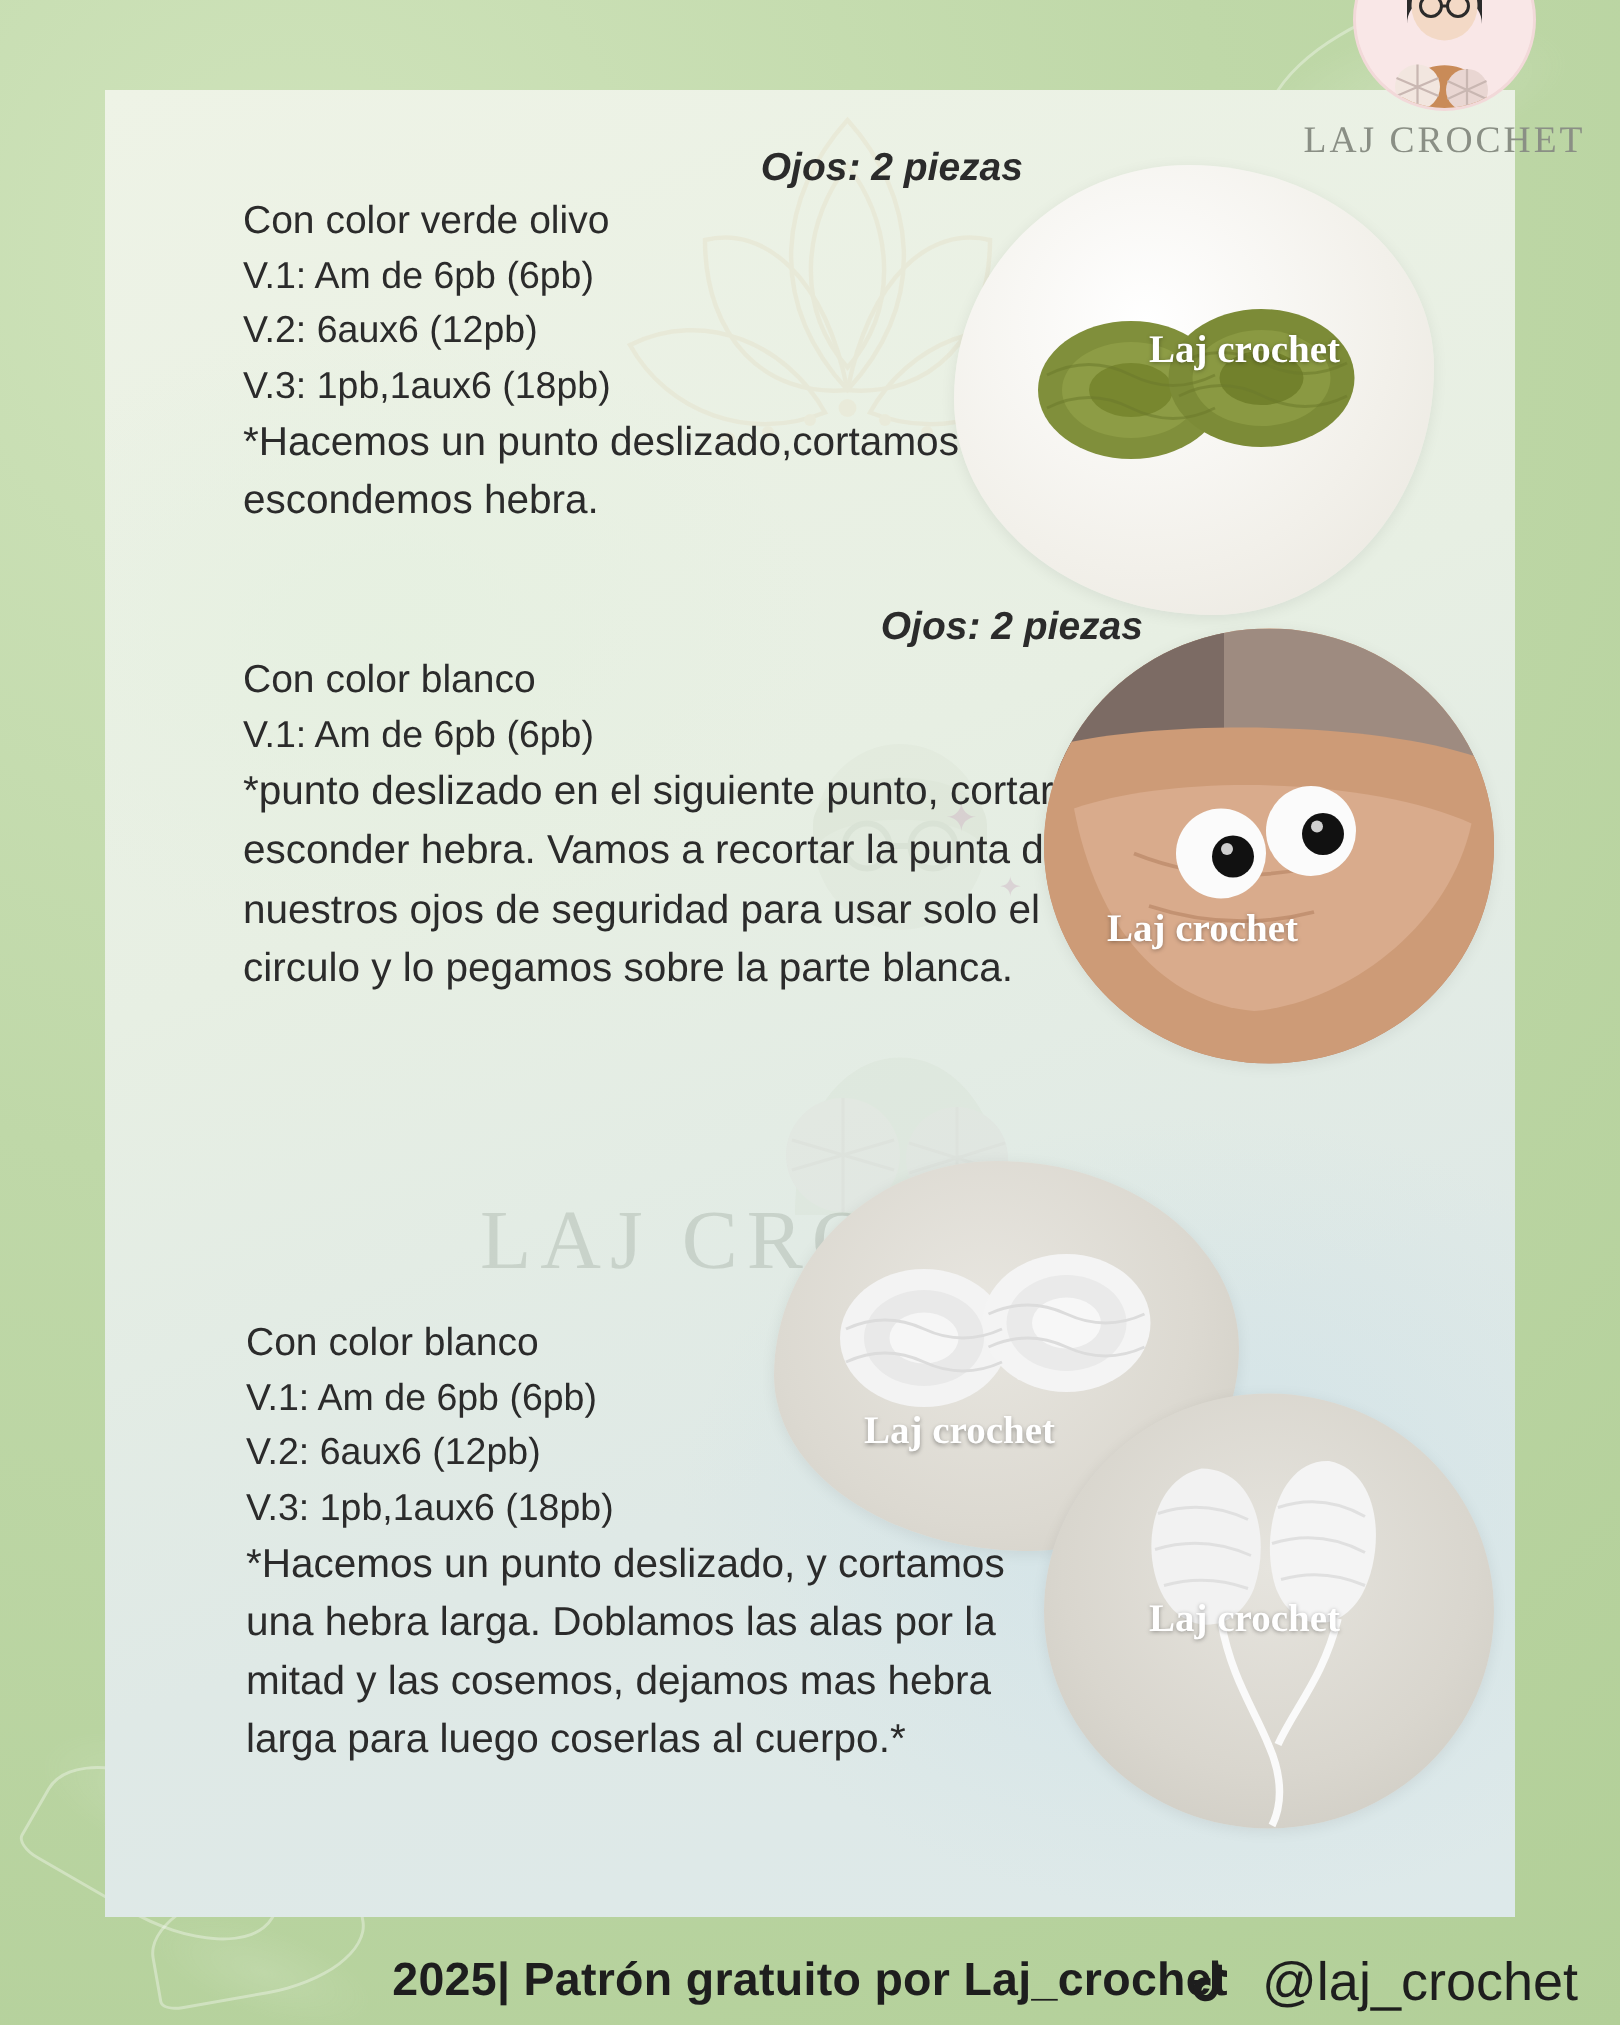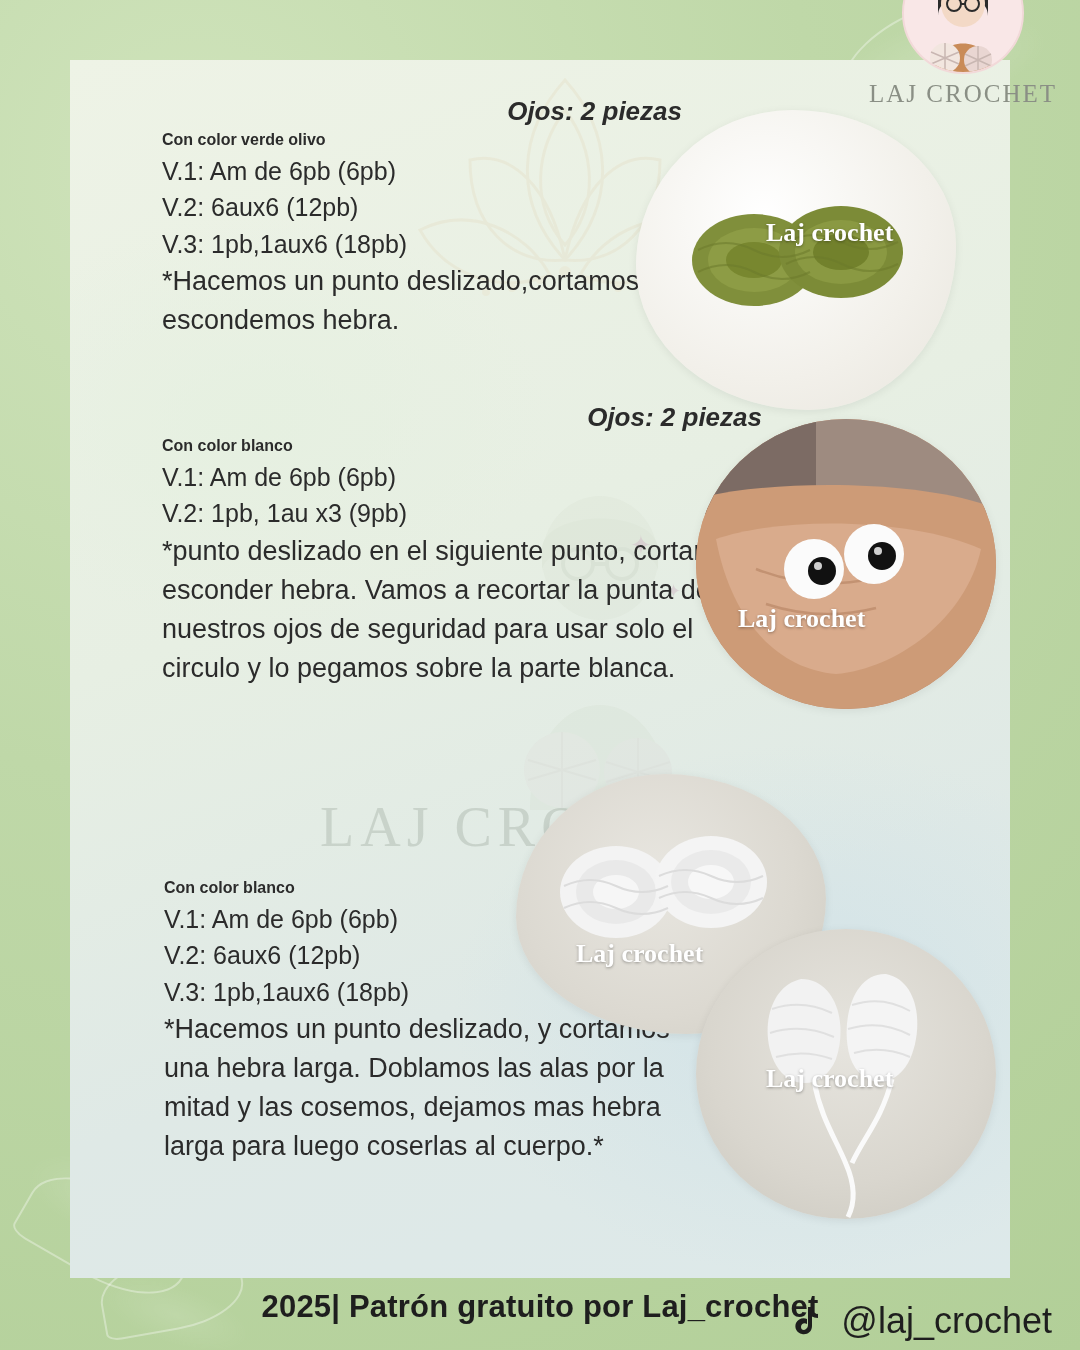--- a/index.html
+++ b/index.html
@@ -137,22 +137,22 @@
 
   .hdr-i {
     font-style: italic;
     font-weight: bold;
     font-size: 26px;
     color: #2b2b2b;
     margin-bottom: 4px;
     text-align: right;
   }
   .hdr-b {
-    font-weight: bold;
-    font-size: 16px;
+    font-weight: normal;
+    font-size: 26px;
     color: #2b2b2b;
     margin-bottom: 4px;
   }
   .line {
     font-size: 25px;
     line-height: 1.45;
     color: #2b2b2b;
   }
   .note {
     font-size: 27px;
@@ -205,21 +205,21 @@
   .wmk-4 { left: 70px; top: 135px; font-size: 26px; }
 
   
   .footer {
     position: absolute;
     left: 0;
     bottom: 0;
     width: 1080px;
     height: 61px;
     display: flex;
-    align-items: flex-start;
+    align-items: center;
     justify-content: center;
   }
   .footer-text {
     font-weight: bold;
     font-size: 31px;
     color: #1e1e1e;
     letter-spacing: .2px;
   }
   .tiktok {
     position: absolute;
@@ -297,21 +297,20 @@
         <div class="line">V.1: Am de 6pb (6pb)</div>
         <div class="line">V.2: 6aux6 (12pb)</div>
         <div class="line">V.3: 1pb,1aux6 (18pb)</div>
         <div class="note">*Hacemos un punto deslizado,cortamos y escondemos hebra.</div>
       </div>
 
       <div class="block b2">
         <div class="hdr-i">Ojos: 2 piezas</div>
         <div class="hdr-b">Con color blanco</div>
         <div class="line">V.1: Am de 6pb (6pb)</div>
-        <div class="line">V.2: 1pb, 1au x3 (9pb)</div>
         <div class="note">*punto deslizado en el siguiente punto, cortar y esconder hebra. Vamos a recortar la punta de nuestros ojos de seguridad para usar solo el circulo y lo pegamos sobre la parte blanca.</div>
       </div>
 
       <div class="block b3">
         <div class="hdr-i">Alas: 2 piezas</div>
         <div class="hdr-b">Con color blanco</div>
         <div class="line">V.1: Am de 6pb (6pb)</div>
         <div class="line">V.2: 6aux6 (12pb)</div>
         <div class="line">V.3: 1pb,1aux6 (18pb)</div>
         <div class="note">*Hacemos un punto deslizado, y cortamos una hebra larga. Doblamos las alas por la mitad y las cosemos, dejamos mas hebra  larga para luego coserlas al cuerpo.*</div>

